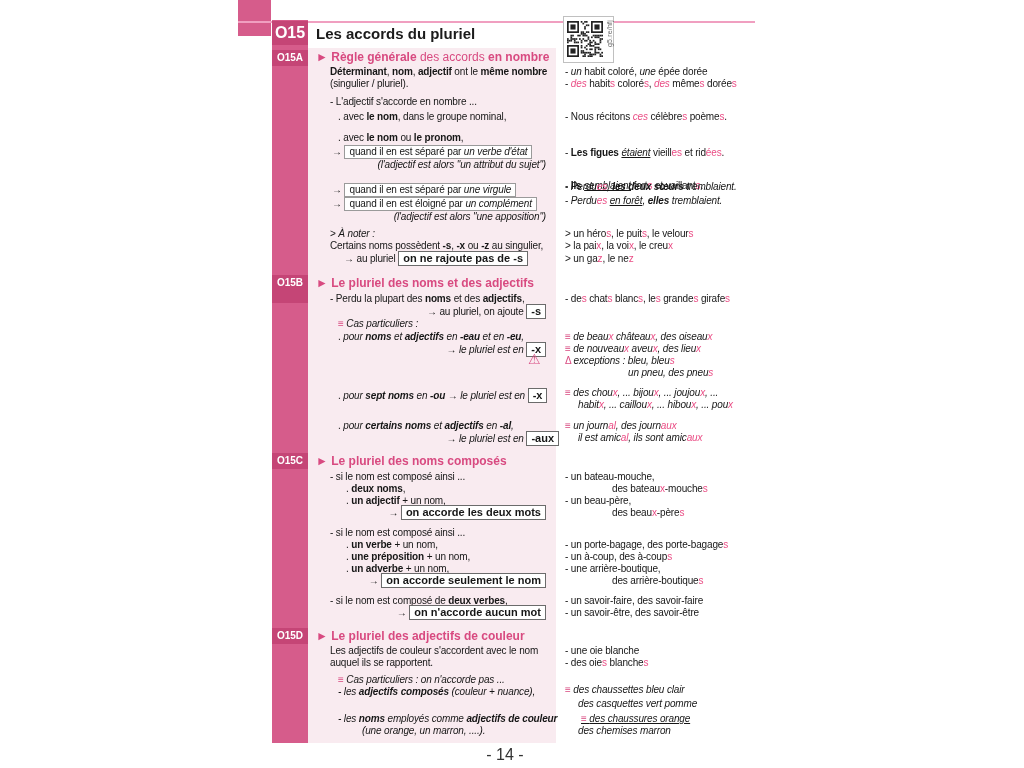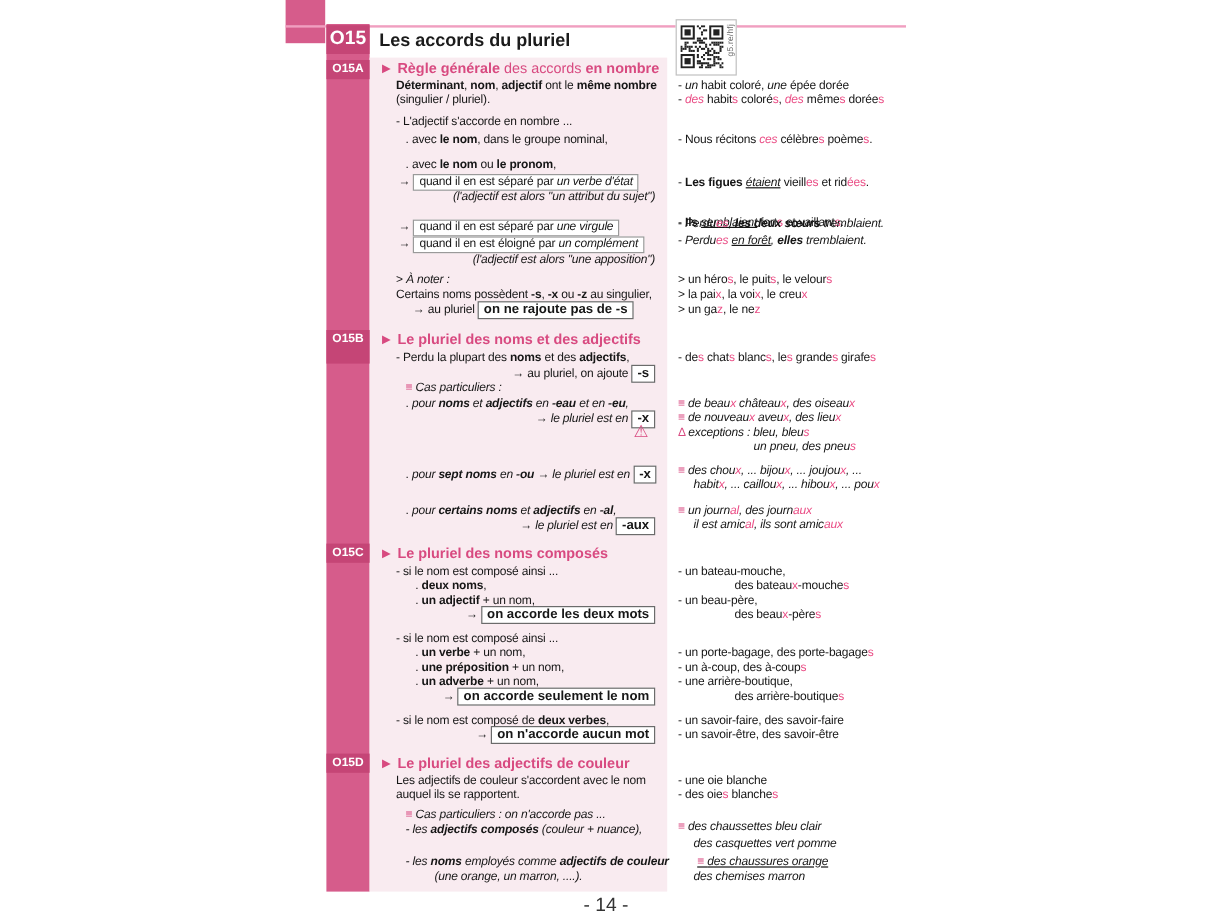--- a/index.html
+++ b/index.html
@@ -191,21 +191,21 @@
     <div class="line" style="left: 344px; top: 251px;"><span>→ au pluriel  </span><span class="boxb"><span>on ne rajoute pas de -s</span></span></div>
     <div class="line" style="left: 316px; top: 277px; font-size: 12px; letter-spacing: 0px;"><span class="s-h">► </span><span class="s-h s-b">Le pluriel des noms et des adjectifs</span></div>
     <div class="line" style="left: 330px; top: 293px;"><span>- Perdu la plupart des </span><span class="s-b">noms</span><span> et des </span><span class="s-b">adjectifs</span><span>,</span></div>
     <div class="line" style="right: 478px; top: 304px;"><span>→ au pluriel, on ajoute  </span><span class="boxb"><span>-s</span></span></div>
     <div class="line" style="left: 338px; top: 318px;"><span class="s-h">≡ </span><span class="s-i">Cas particuliers :</span></div>
     <div class="line" style="left: 338px; top: 331px;"><span>. </span><span class="s-i">pour </span><span class="s-b s-i">noms</span><span class="s-i"> et </span><span class="s-b s-i">adjectifs</span><span class="s-i"> en </span><span class="s-b s-i">-eau</span><span class="s-i"> et en </span><span class="s-b s-i">-eu</span><span class="s-i">,</span></div>
     <div class="line" style="right: 478px; top: 342px;"><span>→ </span><span class="s-i">le pluriel est en </span><span class="boxb"><span>-x</span></span></div>
     <div class="line" style="left: 528px; top: 352px;"><span class="s-h s-w">⚠</span></div>
     <div class="line" style="left: 338px; top: 388px;"><span>. </span><span class="s-i">pour </span><span class="s-b s-i">sept noms</span><span class="s-i"> en </span><span class="s-b s-i">-ou</span><span>  →  </span><span class="s-i">le pluriel est en </span><span class="boxb"><span>-x</span></span></div>
     <div class="line" style="left: 338px; top: 420px;"><span>. </span><span class="s-i">pour </span><span class="s-b s-i">certains noms</span><span class="s-i"> et </span><span class="s-b s-i">adjectifs</span><span class="s-i"> en </span><span class="s-b s-i">-al</span><span class="s-i">,</span></div>
-    <div class="line" style="right: 478px; top: 431px;"><span>→ </span><span class="s-i">le pluriel est en </span><span class="boxb"><span>-aux</span></span></div>
+    <div class="line" style="right: 465px; top: 431px;"><span>→ </span><span class="s-i">le pluriel est en </span><span class="boxb"><span>-aux</span></span></div>
     <div class="line" style="left: 316px; top: 455px; font-size: 12px; letter-spacing: 0px;"><span class="s-h">► </span><span class="s-h s-b">Le pluriel des noms composés</span></div>
     <div class="line" style="left: 330px; top: 471px;"><span>- si le nom est composé ainsi ...</span></div>
     <div class="line" style="left: 346px; top: 483px;"><span>. </span><span class="s-b">deux noms</span><span>,</span></div>
     <div class="line" style="left: 346px; top: 495px;"><span>. </span><span class="s-b">un adjectif</span><span> + un nom,</span></div>
     <div class="line" style="right: 478px; top: 505px;"><span>→  </span><span class="boxb"><span>on accorde les deux mots</span></span></div>
     <div class="line" style="left: 330px; top: 527px;"><span>- si le nom est composé ainsi ...</span></div>
     <div class="line" style="left: 346px; top: 539px;"><span>. </span><span class="s-b">un verbe</span><span> + un nom,</span></div>
     <div class="line" style="left: 346px; top: 551px;"><span>. </span><span class="s-b">une préposition</span><span> + un nom,</span></div>
     <div class="line" style="left: 346px; top: 563px;"><span>. </span><span class="s-b">un adverbe</span><span> + un nom,</span></div>
     <div class="line" style="right: 478px; top: 573px;"><span>→  </span><span class="boxb"><span>on accorde seulement le nom</span></span></div>

